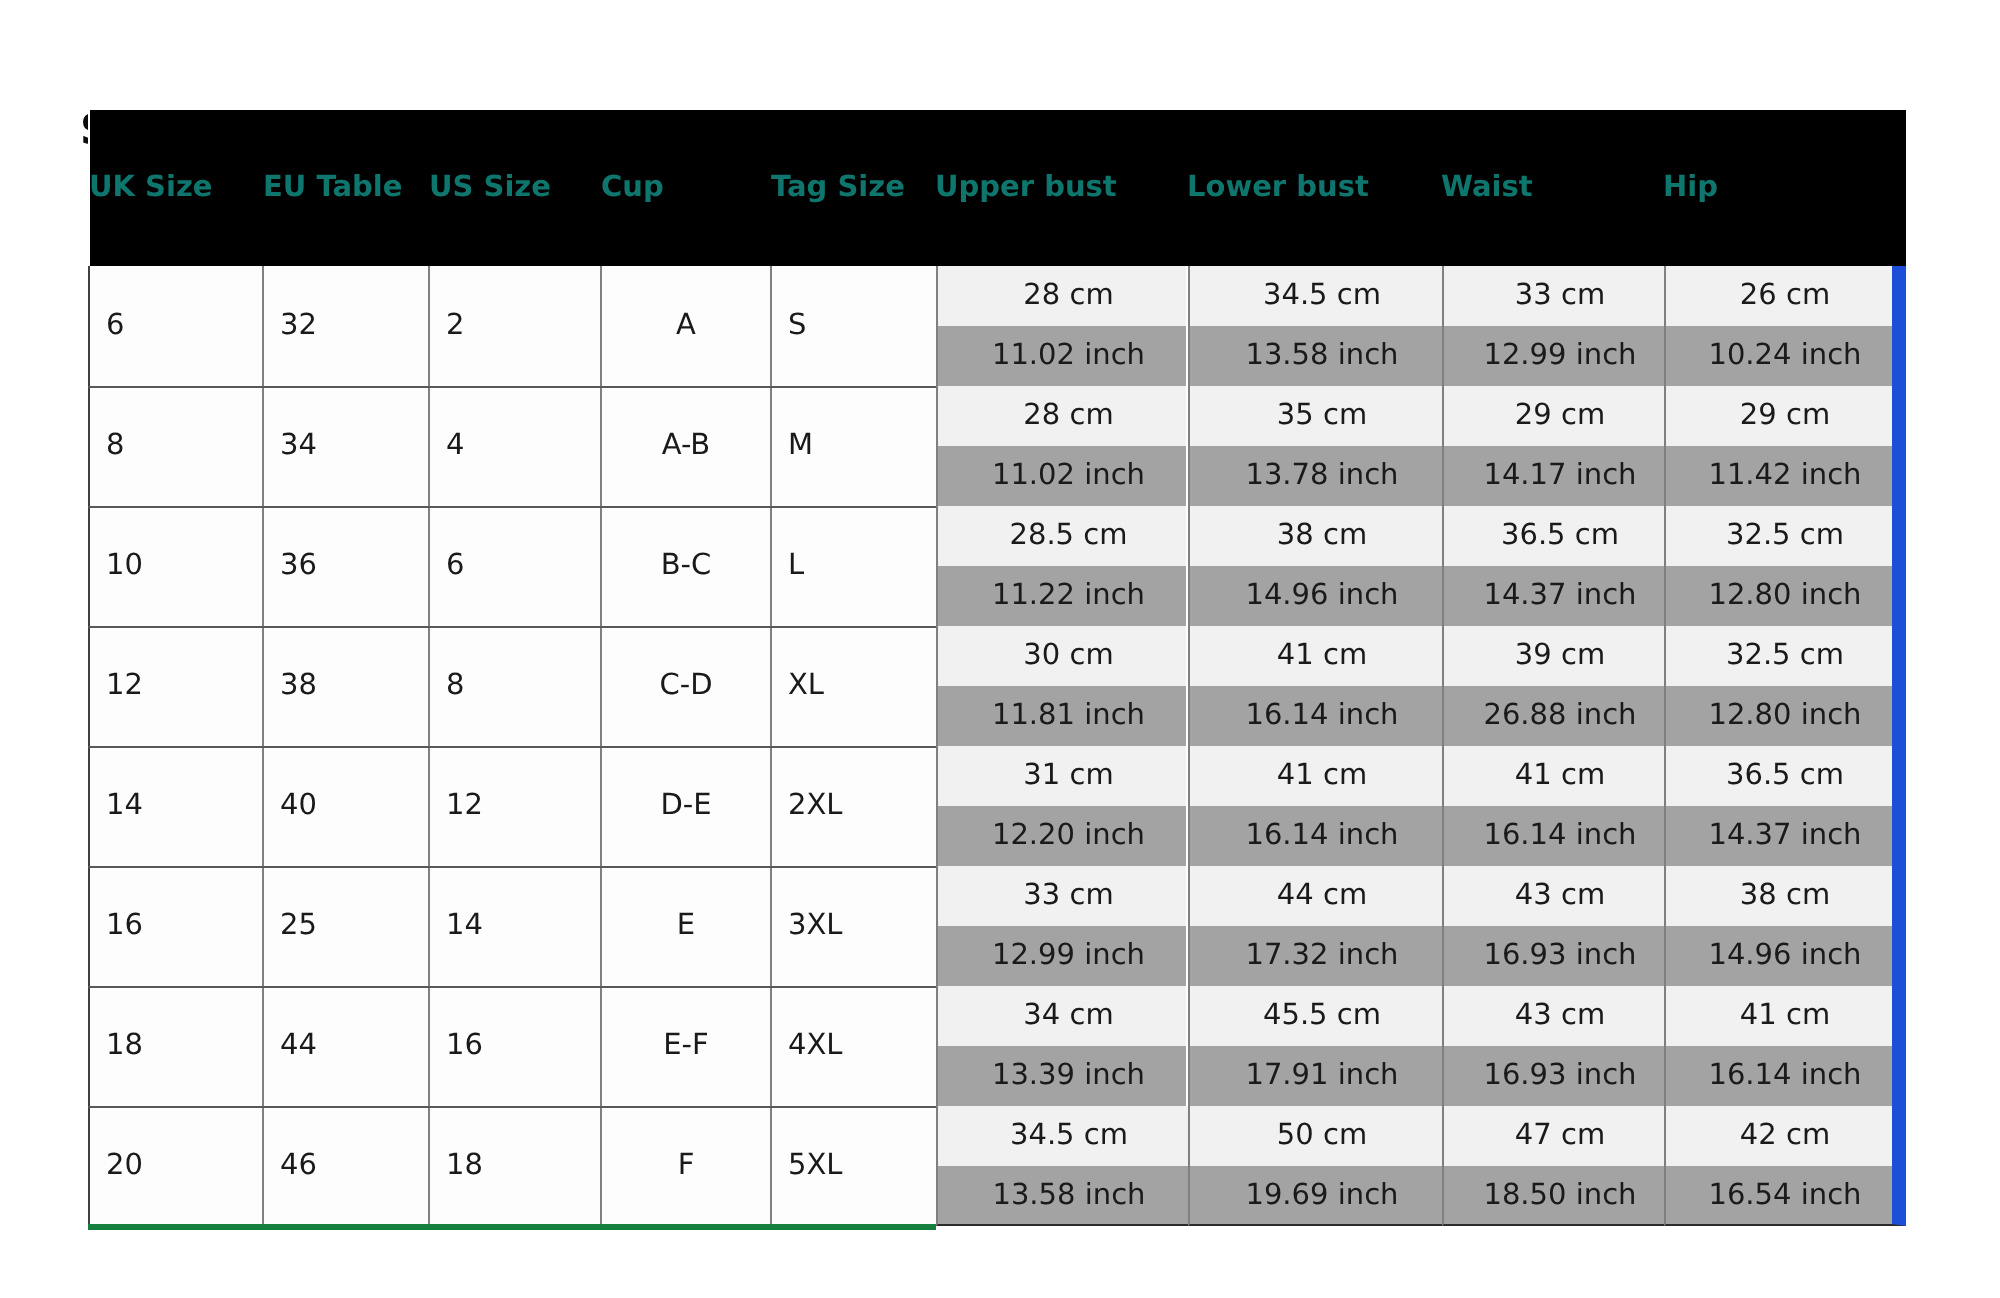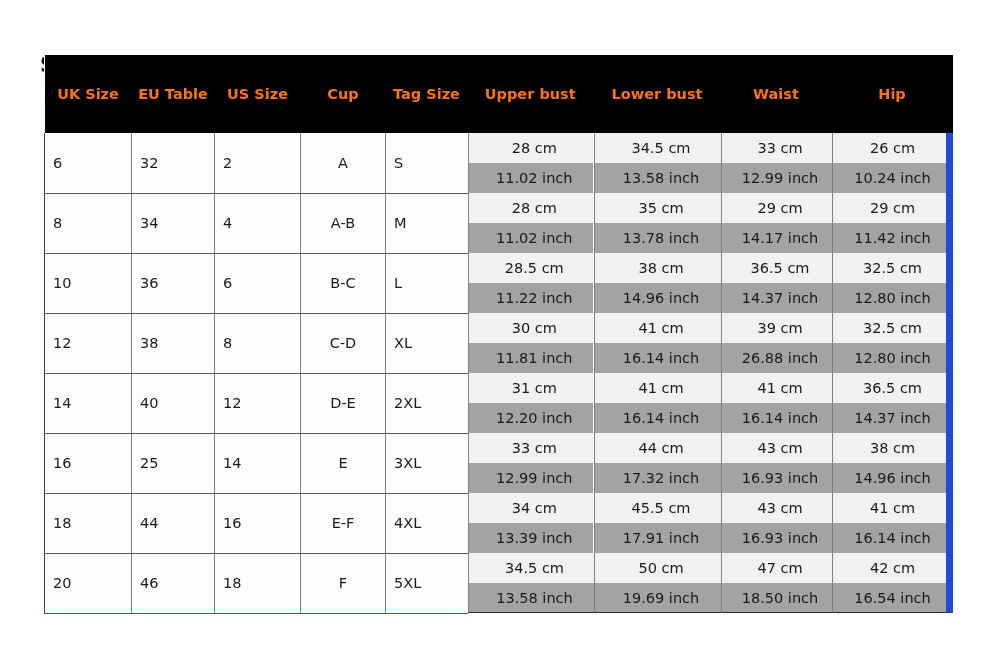--- a/index.html
+++ b/index.html
@@ -43,25 +43,25 @@
   .size-table td {
     padding: 0;
     margin: 0;
     vertical-align: middle;
   }
   thead tr {
     height: 78px;
   }
   thead th {
     background: #000000;
-    color: #f97316;
+    color: #0f766e;
     font-family: "DejaVu Sans", sans-serif;
     font-size: 14.5px;
     font-weight: bold;
-    text-align: center;
+    text-align: left;
     padding-left: 8px;
     border: none;
     white-space: nowrap;
     vertical-align: middle;
   }
   tbody tr.data-row {
     height: 60px;
   }
   td.sizecell {
     border-left: 1px solid #808080;
@@ -73,21 +73,21 @@
     text-align: left;
   }
   td.sizecell.first {
     border-left: 1px solid #404040;
   }
   td.sizecell.cup {
     text-align: center;
     padding-left: 0;
   }
   tbody tr.data-row:last-child td.sizecell {
-    border-bottom: 1px solid #15803d;
+    border-bottom: 3px solid #15803d;
   }
   td.meas {
     padding: 0;
     border: none;
     vertical-align: top;
   }
   .meas-inner {
     width: 100%;
     height: 60px;
     display: block;

